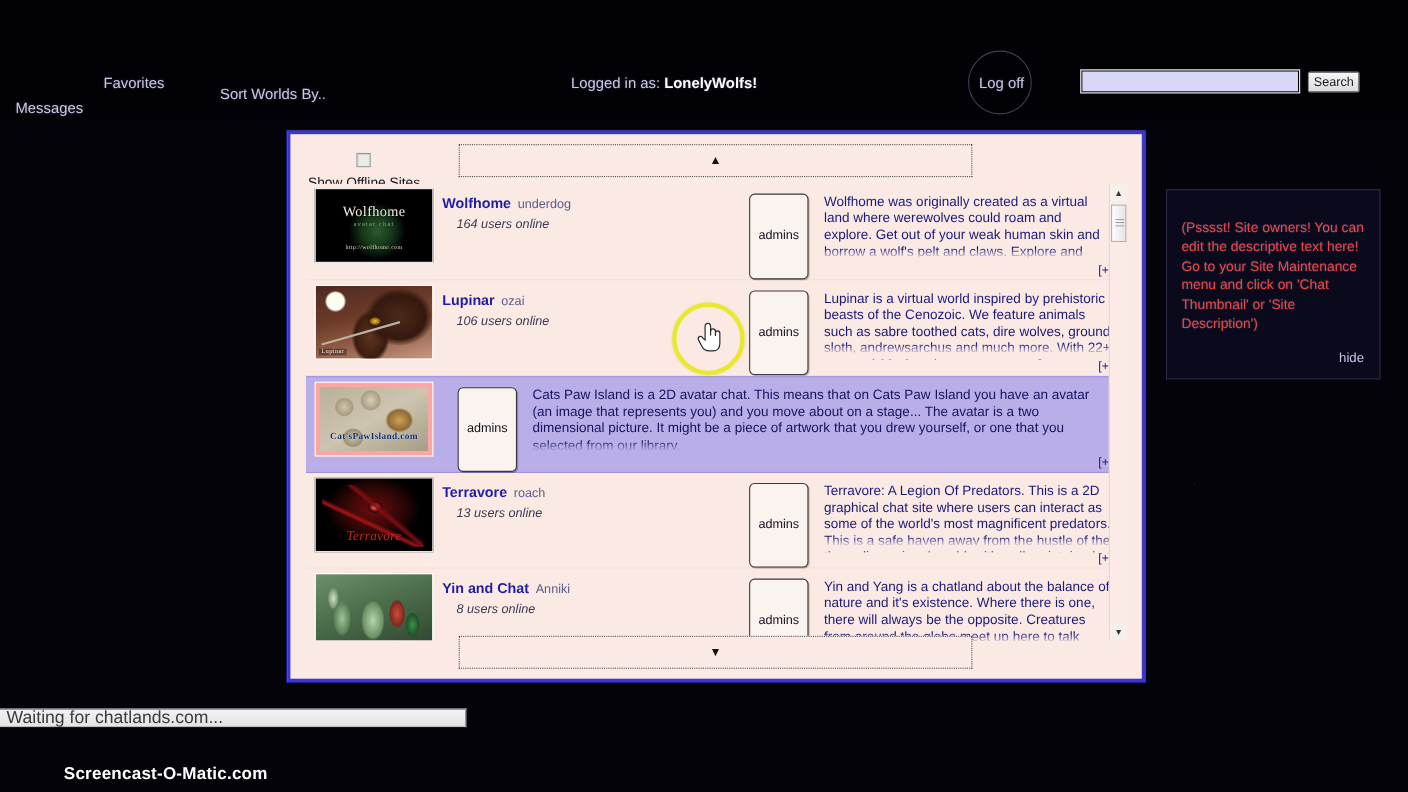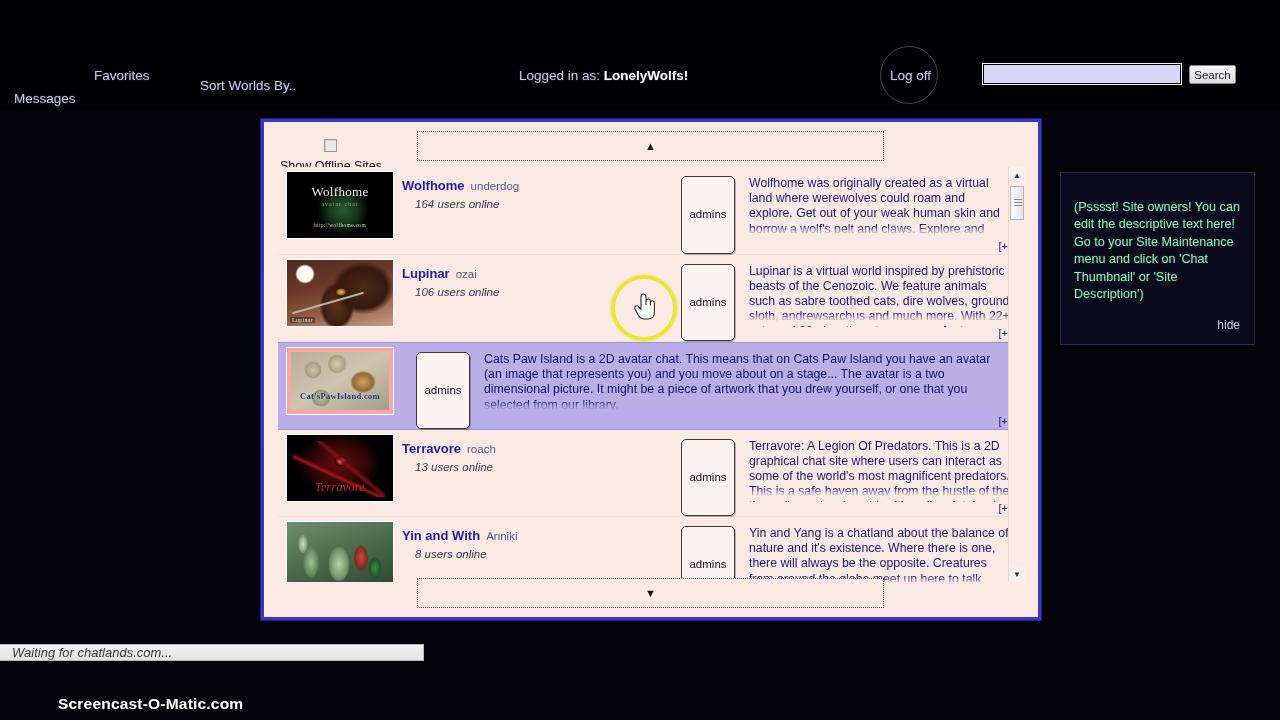--- a/index.html
+++ b/index.html
@@ -335,21 +335,21 @@
     position: absolute;
     left: 1060px; top: 172px;
     width: 195px; height: 173px;
     background: #0a0a1c;
     border: 1px solid #2a2a48;
     padding: 26px 13px 8px 13px;
   }
   #notice-text {
     font-size: 12.6px;
     line-height: 17.4px;
-    color: #86efac;
+    color: #ef4444;
     text-shadow: 0 0 2px rgba(110,110,170,.5);
   }
   #notice-hide {
     position: absolute; right: 14px; bottom: 12px;
     font-size: 12px; color: #c5c5e6;
     text-decoration: none;
     cursor: pointer;
   }
   
   #cursor-highlight {
@@ -371,25 +371,24 @@
   #status-bar {
     position: absolute;
     left: 0; top: 644px;
     width: 424px; height: 17px;
     background: linear-gradient(#f2f2f2, #e3e3e3);
     border: 1px solid #b9b9b9;
     border-left: none;
     display: flex; align-items: center;
   }
   #status-text {
-    font-size: 13px; color: #3a3a3a;
-    padding-left: 12px;
+    font-size: 16px; color: #3a3a3a;
+    padding-left: 6px;
     font-family: "Liberation Sans", sans-serif;
     white-space: nowrap;
-    font-style: italic;
   }
   
   #watermark {
     position: absolute;
     left: 10px; top: 695px;
     font-size: 15.5px;
     font-weight: bold;
     color: #ffffff;
     letter-spacing: .2px;
     margin-left: 48px;
@@ -510,21 +509,21 @@
               <a class="plus-expander" href="#" style="text-decoration: none;">[+]</a>
             </div>
           </div>
           <div class="row">
             <div class="thumb-cell">
               <div class="thumb th-yinyang">
                 <div class="jars"></div>
               </div>
             </div>
             <div class="info-cell">
-              <div class="site-title-line"><a class="site-name" href="#" style="text-decoration: none;">Yin and With</a><span class="site-owner">Anniki</span></div>
+              <div class="site-title-line"><a class="site-name" href="#" style="text-decoration: none;">Yin and Chat</a><span class="site-owner">Anniki</span></div>
               <div class="site-users">8 users online</div>
             </div>
             <div class="admins-cell">
               <button class="admins-btn">admins</button>
             </div>
             <div class="desc-cell">
               <div class="desc-text">Yin and Yang is a chatland about the balance of nature and it's existence. Where there is one, there will always be the opposite. Creatures from around the globe meet up here to talk about current events and more, being sure to have fun in the process.</div>
               <div class="desc-fade"></div>
             </div>
           </div>

